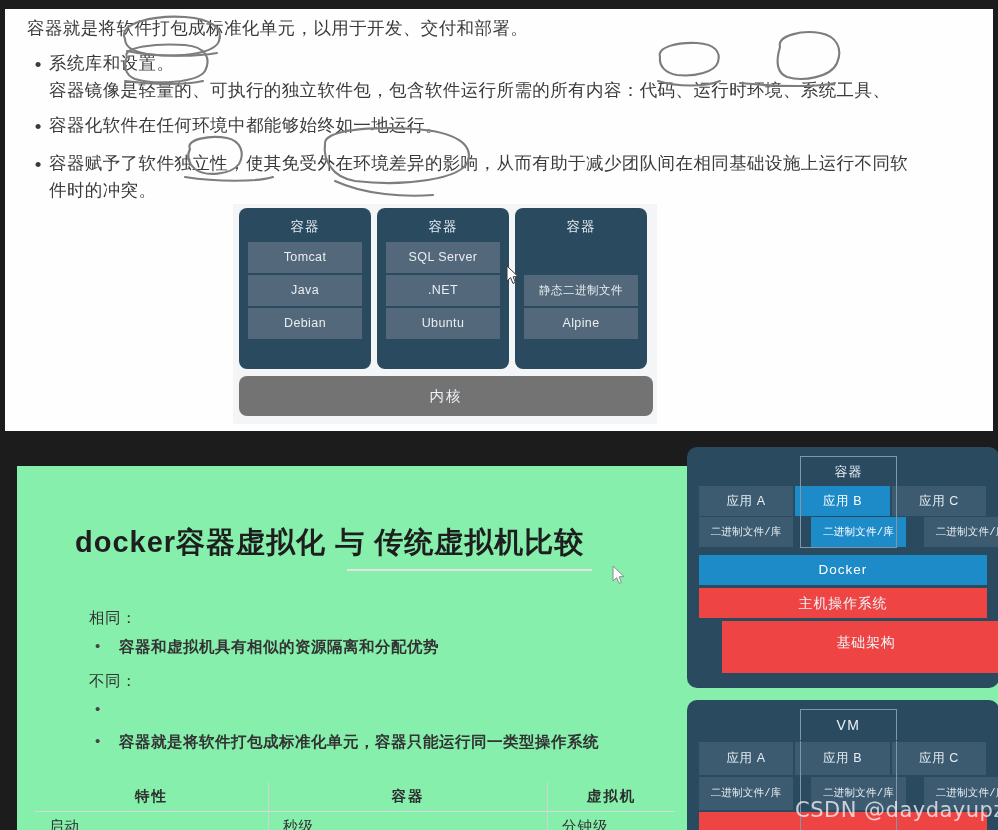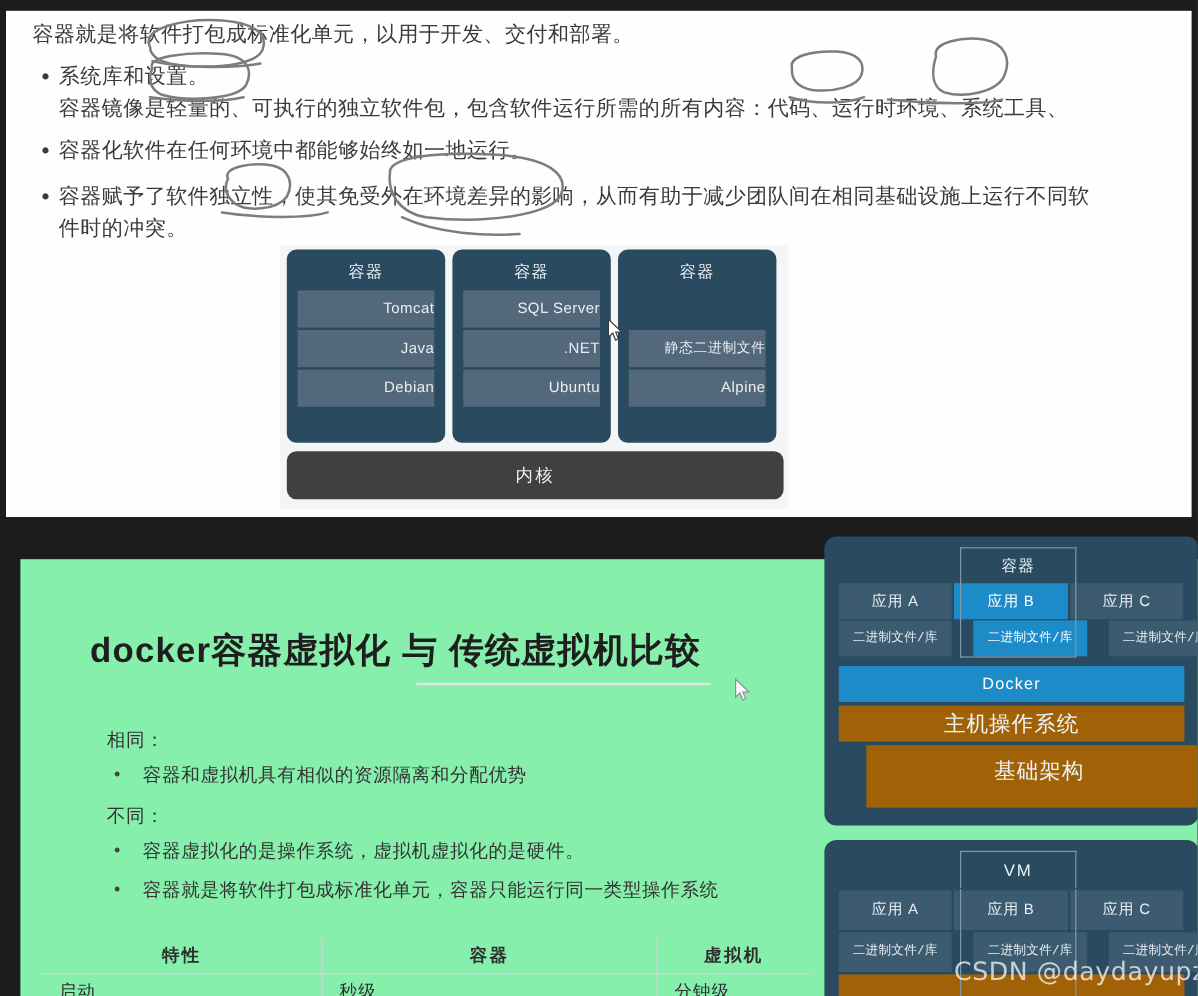--- a/index.html
+++ b/index.html
@@ -17,42 +17,42 @@
   .btxt{font-size:17.5px;line-height:1.52;letter-spacing:.4px;color:#3a3a3a;}
   .btxt .ind{display:block;}
 
   
   .diag-top{position:absolute;left:228px;top:195px;width:424px;height:220px;background:#f4f5f7;padding:0;}
   .diag-top .cols{position:absolute;left:6px;top:4px;display:flex;gap:6px;}
   .ctr-card{width:132px;height:161px;background:#2a4a60;border-radius:8px;position:relative;}
   .ctr-card .hd{color:#e8eef3;font-size:13.5px;text-align:center;padding-top:10px;letter-spacing:1px;}
   .ctr-card .hd::after{content:"";display:block;width:72px;height:1px;background:#5d7party;}
   .ctr-rows{position:absolute;left:9px;right:9px;top:34px;}
-  .ctr-cell{height:31px;line-height:31px;text-align:right;color:#e9eef2;font-size:12.5px;background:#53687a;margin-bottom:2px;letter-spacing:.4px;}
+  .ctr-cell{height:31px;line-height:31px;text-align:center;color:#e9eef2;font-size:12.5px;background:#53687a;margin-bottom:2px;letter-spacing:.4px;}
   .ctr-cell.cn{font-size:11.5px;letter-spacing:.5px;}
   .ctr-cell.spacer{background:transparent;}
-  .kernel{position:absolute;left:6px;top:172px;width:414px;height:40px;background:#404040;border-radius:8px;color:#eef3f7;font-size:14.5px;display:flex;align-items:center;justify-content:center;letter-spacing:2px;}
+  .kernel{position:absolute;left:6px;top:172px;width:414px;height:40px;background:#737373;border-radius:8px;color:#eef3f7;font-size:14.5px;display:flex;align-items:center;justify-content:center;letter-spacing:2px;}
 
   
   .ink{position:absolute;left:0;top:0;width:988px;height:422px;pointer-events:none;}
 
   
   .divider{position:absolute;left:0;top:431px;width:998px;height:13px;background:#1c1c1c;}
 
   
   .slide-bot{position:absolute;left:17px;top:444px;width:988px;height:386px;background:#86efac;overflow:hidden;margin-top:22px;}
 
   .big-title{position:absolute;left:58px;top:57px;font-size:29px;font-weight:bold;color:#1e1e1e;letter-spacing:1px;white-space:nowrap;}
   .ul-accent{position:absolute;left:330px;top:103px;width:245px;height:2px;background:#e3e3e3;}
 
   .body-txt{position:absolute;left:72px;top:140px;width:580px;color:#333;}
   .bt-head{font-size:15.5px;line-height:1.5;margin-bottom:4px;letter-spacing:.5px;}
   .bt-row{display:flex;align-items:flex-start;margin:6px 0 10px 0;}
   .bt-dot{width:24px;flex:0 0 24px;text-align:left;padding-left:6px;font-size:15px;color:#444;line-height:1.5;}
-  .bt-txt{font-size:15.5px;line-height:1.5;letter-spacing:.5px;color:#333;}
+  .bt-txt{font-size:15.5px;line-height:1.5;letter-spacing:.5px;color:#333;font-weight:bold;}
 
   
   .cmp-table{position:absolute;left:18px;top:316px;width:640px;border-collapse:collapse;}
   .cmp-table td,.cmp-table th{border-right:1px solid #d2d2d2;border-bottom:1px solid #d8d8d8;font-size:14.5px;color:#2e2e2e;padding:5px 4px;font-weight:normal;}
   .cmp-table th{text-align:center;letter-spacing:2px;font-weight:bold;}
   .cmp-table td{text-align:left;padding-left:14px;letter-spacing:1px;}
   .cmp-table tr td:last-child,.cmp-table tr th:last-child{border-right:none;}
   .col-a{width:225px;}
   .col-b{width:270px;}
 
@@ -64,21 +64,21 @@
   .hdr-mid.vm{font-size:14px;letter-spacing:1.5px;}
   .midbox{position:absolute;left:113px;top:38px;width:95px;height:62px;border:1px solid #7e98aa;border-top:none;pointer-events:none;}
   .midbox.vm{height:70px;}
 
   .rowapps{position:absolute;left:12px;top:39px;display:flex;gap:2px;}
   .rowbins{position:absolute;left:12px;top:70px;display:flex;gap:18px;font-family:Liberation Mono, monospace;}
   .cellA{width:94px;height:30px;line-height:30px;text-align:center;color:#e6edf3;font-size:12.5px;background:#3d5b70;letter-spacing:.6px;}
   .cellB{width:95px;height:30px;line-height:30px;text-align:center;color:#ffffff;font-size:12.5px;background:#1e8bc9;letter-spacing:.6px;}
   .small{font-size:10.5px;letter-spacing:.2px;}
 
-  .bar{position:absolute;left:12px;width:288px;height:30px;line-height:30px;text-align:center;color:#eef4f8;font-size:18px;background:#a16207;letter-spacing:.8px;}
+  .bar{position:absolute;left:12px;width:288px;height:30px;line-height:30px;text-align:center;color:#eef4f8;font-size:14px;background:#ef4444;letter-spacing:.8px;}
   .bar.docker{background:#1e8bc9;color:#fff;font-size:13.5px;letter-spacing:1px;}
 
   
   .cursor{position:absolute;width:14px;height:20px;pointer-events:none;}
 
   
   .wm{position:absolute;left:795px;top:798px;font-size:21px;color:rgba(255,255,255,.72);letter-spacing:.5px;font-family:"DejaVu Sans",sans-serif;white-space:nowrap;}
 </style>
 </head>
 <body>
@@ -184,21 +184,20 @@
 
       <div class="bt-row">
         <div class="bt-dot">•</div>
         <div class="bt-txt">容器和虚拟机具有相似的资源隔离和分配优势</div>
       </div>
 
       <div class="bt-head">不同：</div>
 
       <div class="bt-row">
         <div class="bt-dot">•</div>
-        <div class="bt-txt">容器虚拟化的是操作系统，虚拟机虚拟化的是硬件。</div>
       </div>
 
       <div class="bt-row">
         <div class="bt-dot">•</div>
         <div class="bt-txt">容器就是将软件打包成标准化单元，容器只能运行同一类型操作系统</div>
       </div>
     </div>
 
     <table class="cmp-table">
       <thead>

